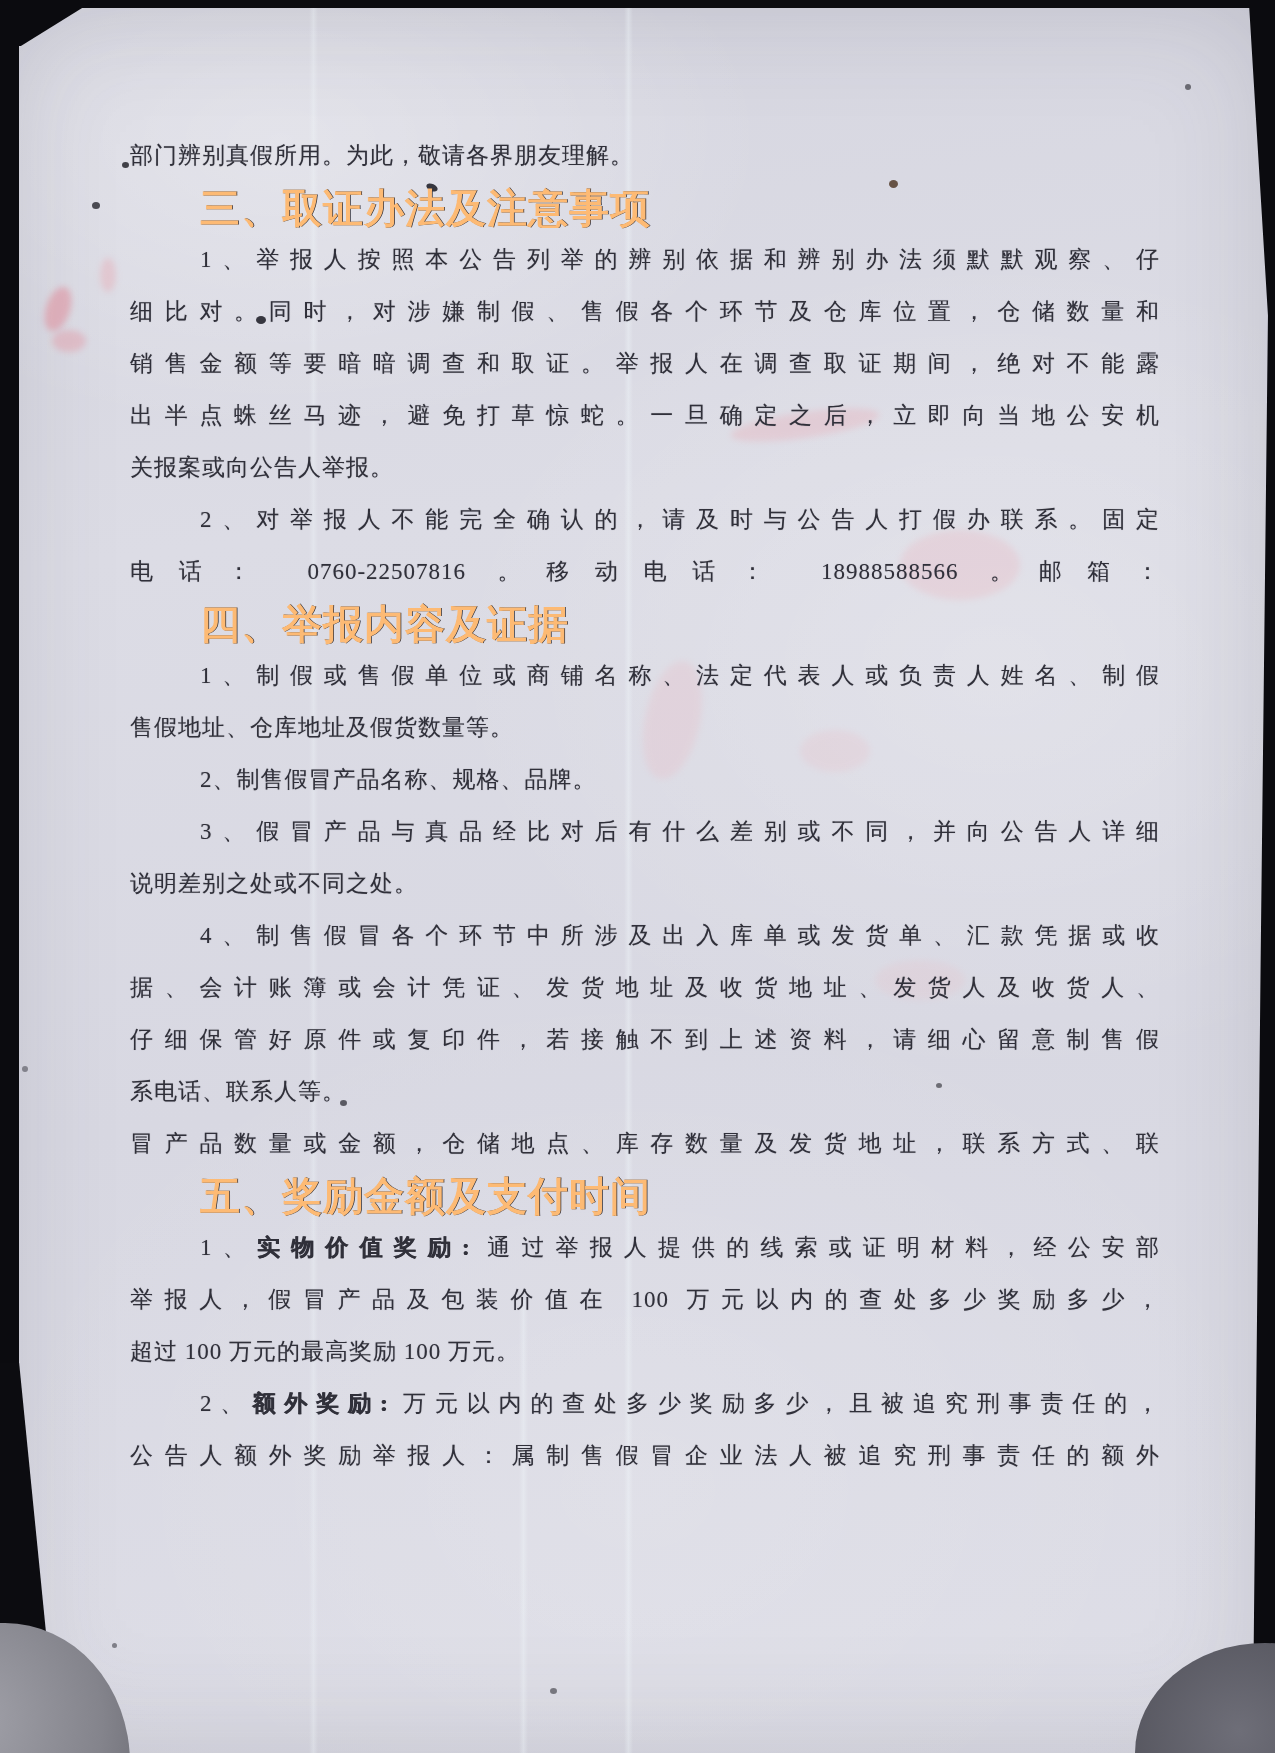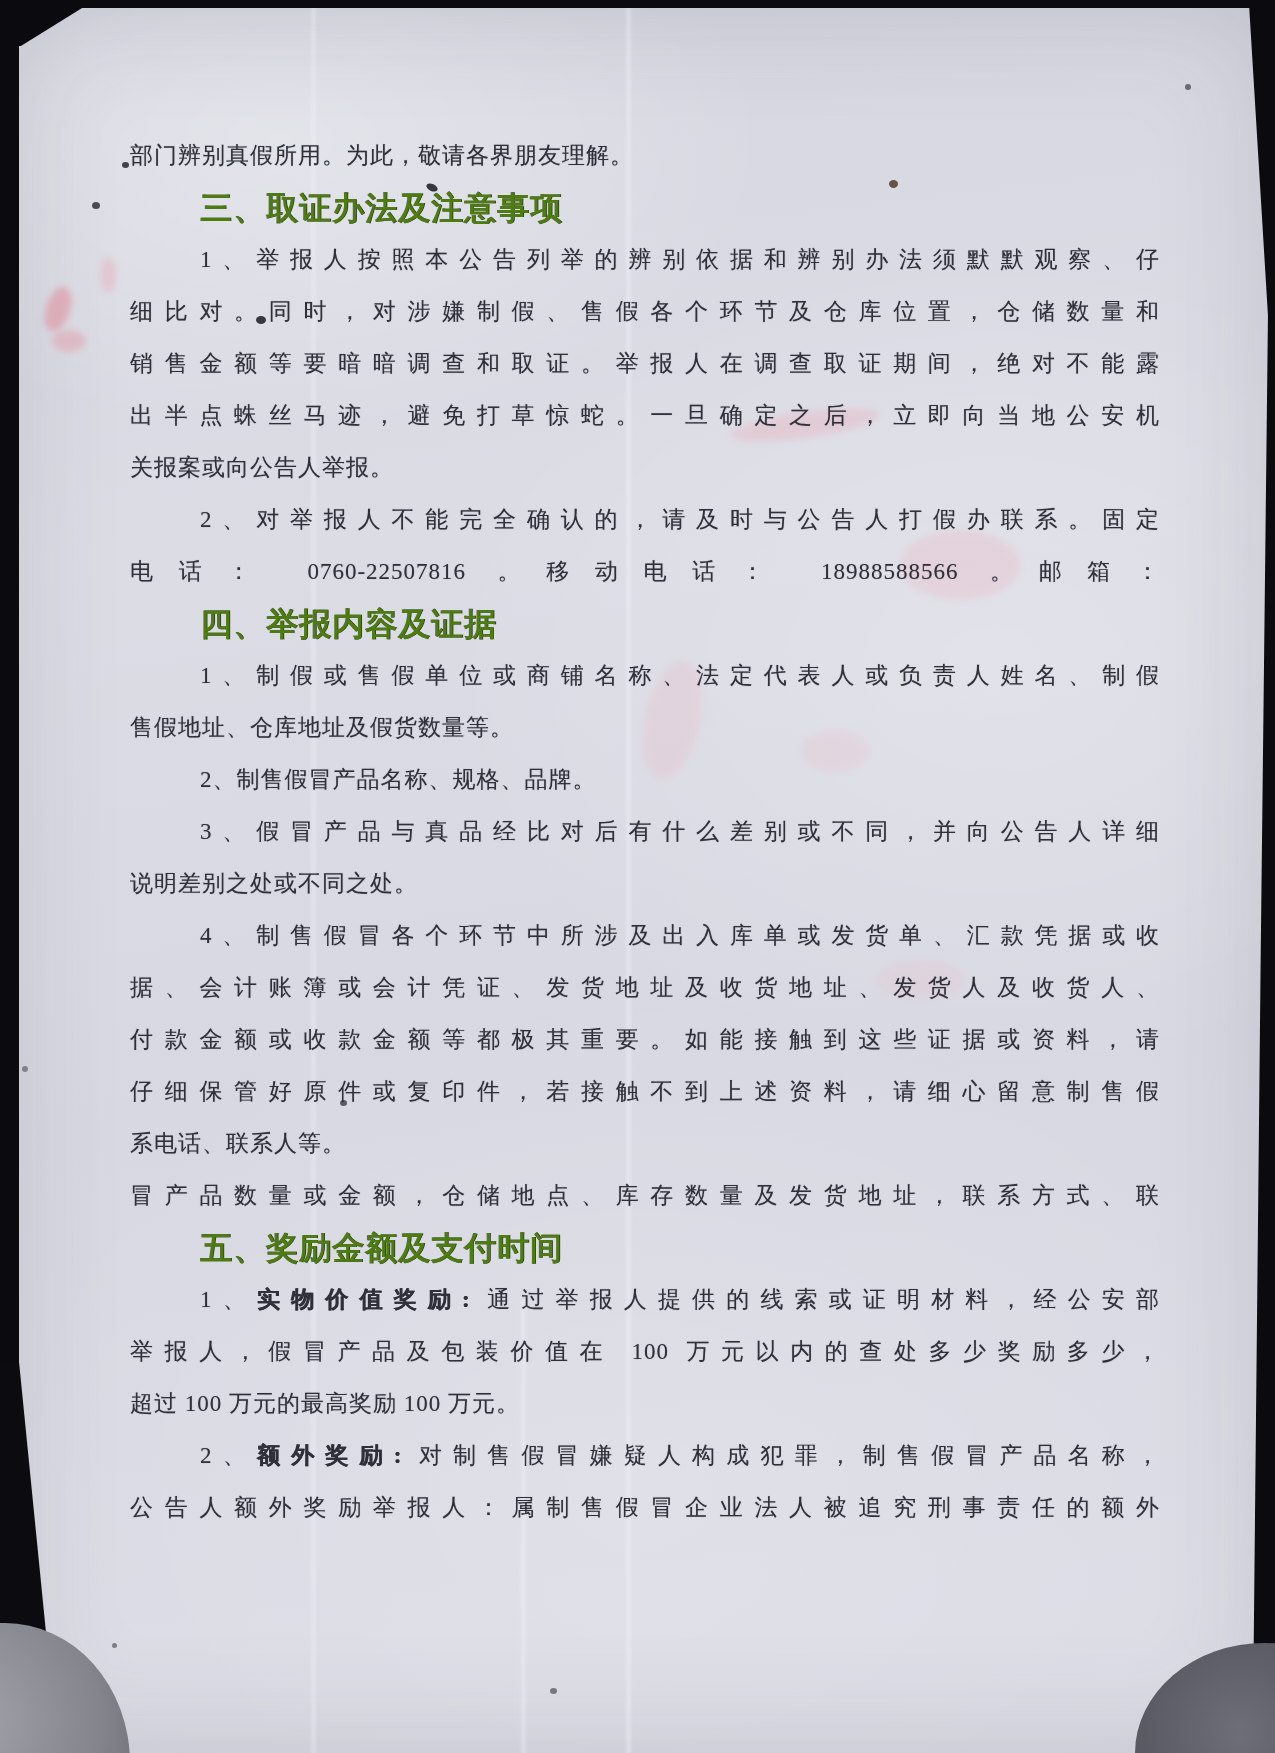--- a/index.html
+++ b/index.html
@@ -46,21 +46,21 @@
   .line {
     height:52px; line-height:52px; font-size:23px; letter-spacing:1px;
     color:#30303a; text-align:justify; text-align-last:left; text-justify:inter-character;
     white-space:normal; overflow:visible;
     text-shadow:0 0 1px rgba(48,48,58,0.35);
   }
   .line.just { text-align-last:justify; }
   .line.indent { text-indent:70px; }
   .line.heading {
     font-family:"Liberation Sans","DejaVu Sans",sans-serif;
-    font-weight:700; font-size:32px; color:#4d7c0f;
+    font-weight:700; font-size:40px; color:#fdba74;
     text-shadow:0.6px 0 0 #26262e;
   }
   .line b { font-weight:700; text-shadow:0.7px 0 0 #30303a; }
 </style>
 </head>
 <body>
 
 <div class="scan"></div>
 
 <div class="streak" style="left:309px; opacity:.5;"></div>
@@ -100,29 +100,28 @@
     <div class="line body indent just"><span>2、对举报人不能完全确认的，请及时与公告人打假办联系。固定</span></div>
     <div class="line body just"><span>电话： 0760-22507816 。移动电话： 18988588566 。邮箱：</span></div>
     <div class="line heading indent"><b>四、举报内容及证据</b></div>
     <div class="line body indent just"><span>1、制假或售假单位或商铺名称、法定代表人或负责人姓名、制假</span></div>
     <div class="line body"><span>售假地址、仓库地址及假货数量等。</span></div>
     <div class="line body indent"><span>2、制售假冒产品名称、规格、品牌。</span></div>
     <div class="line body indent just"><span>3、假冒产品与真品经比对后有什么差别或不同，并向公告人详细</span></div>
     <div class="line body"><span>说明差别之处或不同之处。</span></div>
     <div class="line body indent just"><span>4、制售假冒各个环节中所涉及出入库单或发货单、汇款凭据或收</span></div>
     <div class="line body just"><span>据、会计账簿或会计凭证、发货地址及收货地址、发货人及收货人、</span></div>
-    <div class="line body just"><span>付款金额或收款金额等都极其重要。如能接触到这些证据或资料，请</span></div>
     <div class="line body just"><span>仔细保管好原件或复印件，若接触不到上述资料，请细心留意制售假</span></div>
     <div class="line body"><span>系电话、联系人等。</span></div>
     <div class="line body just"><span>冒产品数量或金额，仓储地点、库存数量及发货地址，联系方式、联</span></div>
     <div class="line heading indent"><b>五、奖励金额及支付时间</b></div>
     <div class="line body indent just"><span>1、</span><b>实物价值奖励:</b><span> 通过举报人提供的线索或证明材料，经公安部</span></div>
     <div class="line body just"><span>举报人，假冒产品及包装价值在 100 万元以内的查处多少奖励多少，</span></div>
     <div class="line body"><span>超过 100 万元的最高奖励 100 万元。</span></div>
-    <div class="line body indent just"><span>2、</span><b>额外奖励:</b><span> 对制售假冒嫌疑人构成犯罪，制售假冒产品名称，</span></div>
+    <div class="line body indent just"><span>2、</span><b>额外奖励:</b><span> 万元以内的查处多少奖励多少，且被追究刑事责任的，</span></div>
     <div class="line body just"><span>公告人额外奖励举报人：属制售假冒企业法人被追究刑事责任的额外</span></div>
   </div>
 
 <div class="edge top"></div>
 <div class="edge left"></div>
 <div class="edge right"></div>
 <div class="corner-tl"></div>
 <div class="corner-bl-wedge"></div>
 <div class="corner-bl-curve"></div>
 <div class="corner-br-curve"></div>

